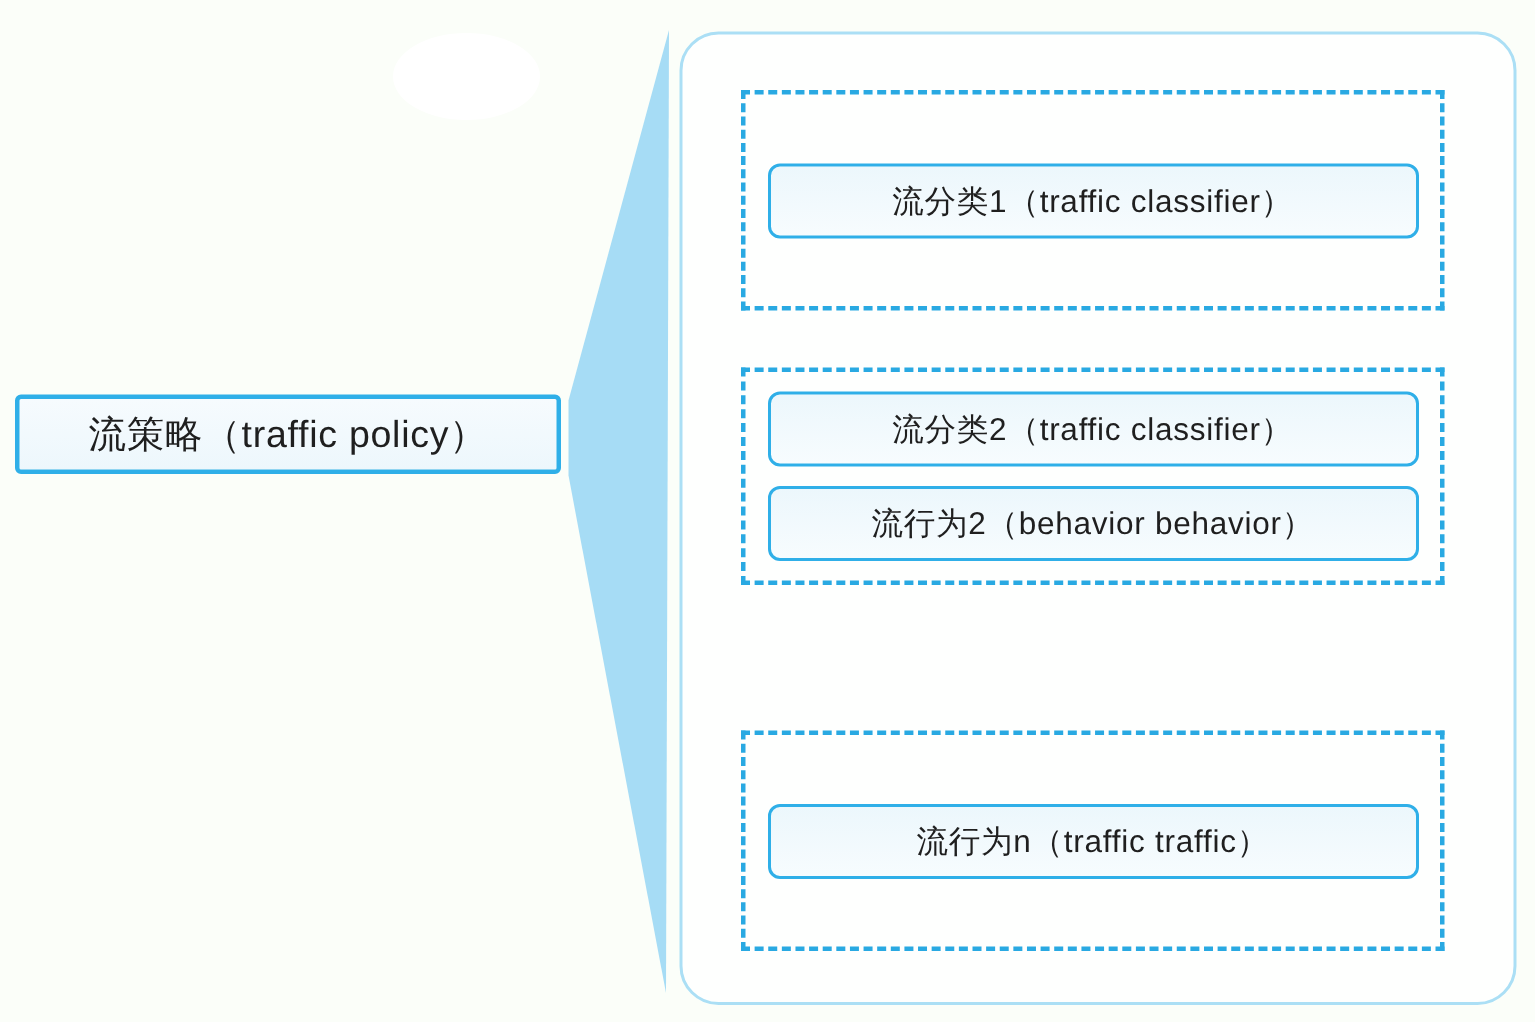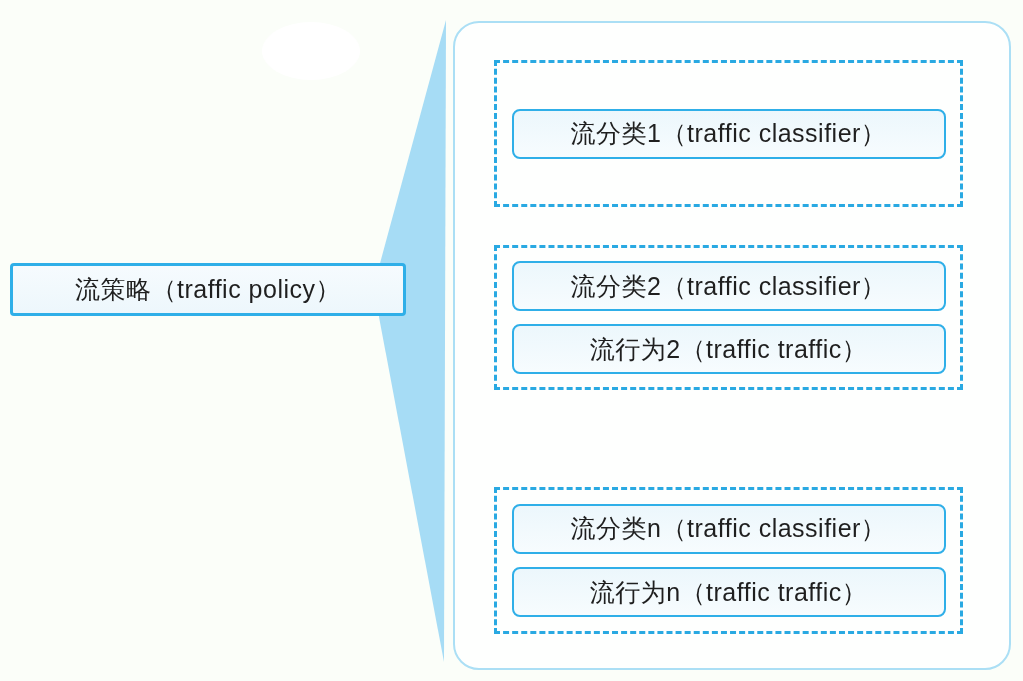--- a/index.html
+++ b/index.html
@@ -23,21 +23,21 @@
     width: 98px;
     height: 58px;
     background: #ffffff;
     border-radius: 50%;
   }
   
   .policy-box {
     position: absolute;
     left: 10px;
     top: 263px;
-    width: 396px;
+    width: 364px;
     height: 53px;
     box-sizing: border-box;
     border: 3px solid #2fafe8;
     border-radius: 4px;
     background: linear-gradient(180deg, #f6fbfe 0%, #edf7fc 100%);
     display: flex;
     align-items: center;
     justify-content: center;
     font-size: 25px;
     color: #1f1f1f;
@@ -83,21 +83,21 @@
   .item-box {
     width: 434px;
     height: 50px;
     box-sizing: border-box;
     border: 2.5px solid #2fafe8;
     border-radius: 8px;
     background: linear-gradient(180deg, #ecf7fc 0%, #f7fcfe 100%);
     display: flex;
     align-items: center;
     justify-content: center;
-    font-size: 25px;
+    font-size: 21px;
     color: #1f1f1f;
     letter-spacing: 0.5px;
   }
 </style>
 </head>
 <body>
 
 <div class="stage">
 
   <div class="blob"></div>
@@ -121,26 +121,23 @@
     <div class="item-box">
       <span>流分类1（traffic classifier）</span>
     </div>
   </div>
 
   <div class="pair-group g2">
     <div class="item-box">
       <span>流分类2（traffic classifier）</span>
     </div>
     <div class="item-box">
-      <span>流行为2（traffic traffic）</span>
+      <span>流行为2（behavior behavior）</span>
     </div>
   </div>
 
   <div class="pair-group g3">
-    <div class="item-box">
-      <span>流分类n（traffic classifier）</span>
-    </div>
     <div class="item-box">
       <span>流行为n（traffic traffic）</span>
     </div>
   </div>
 
 </div>
 
 </body></html>

